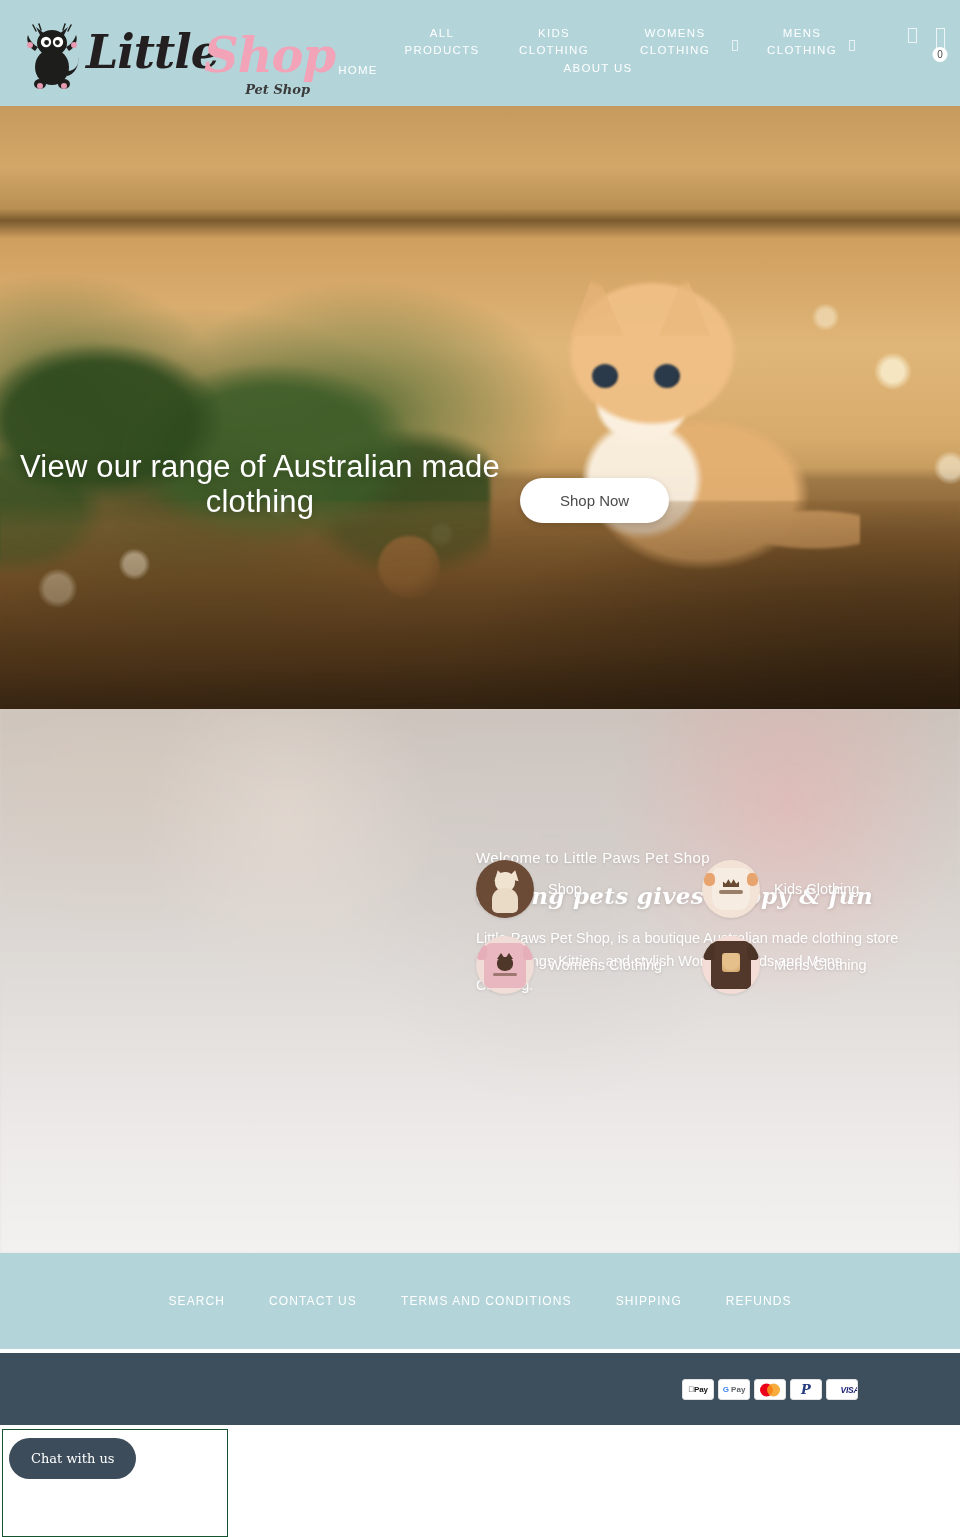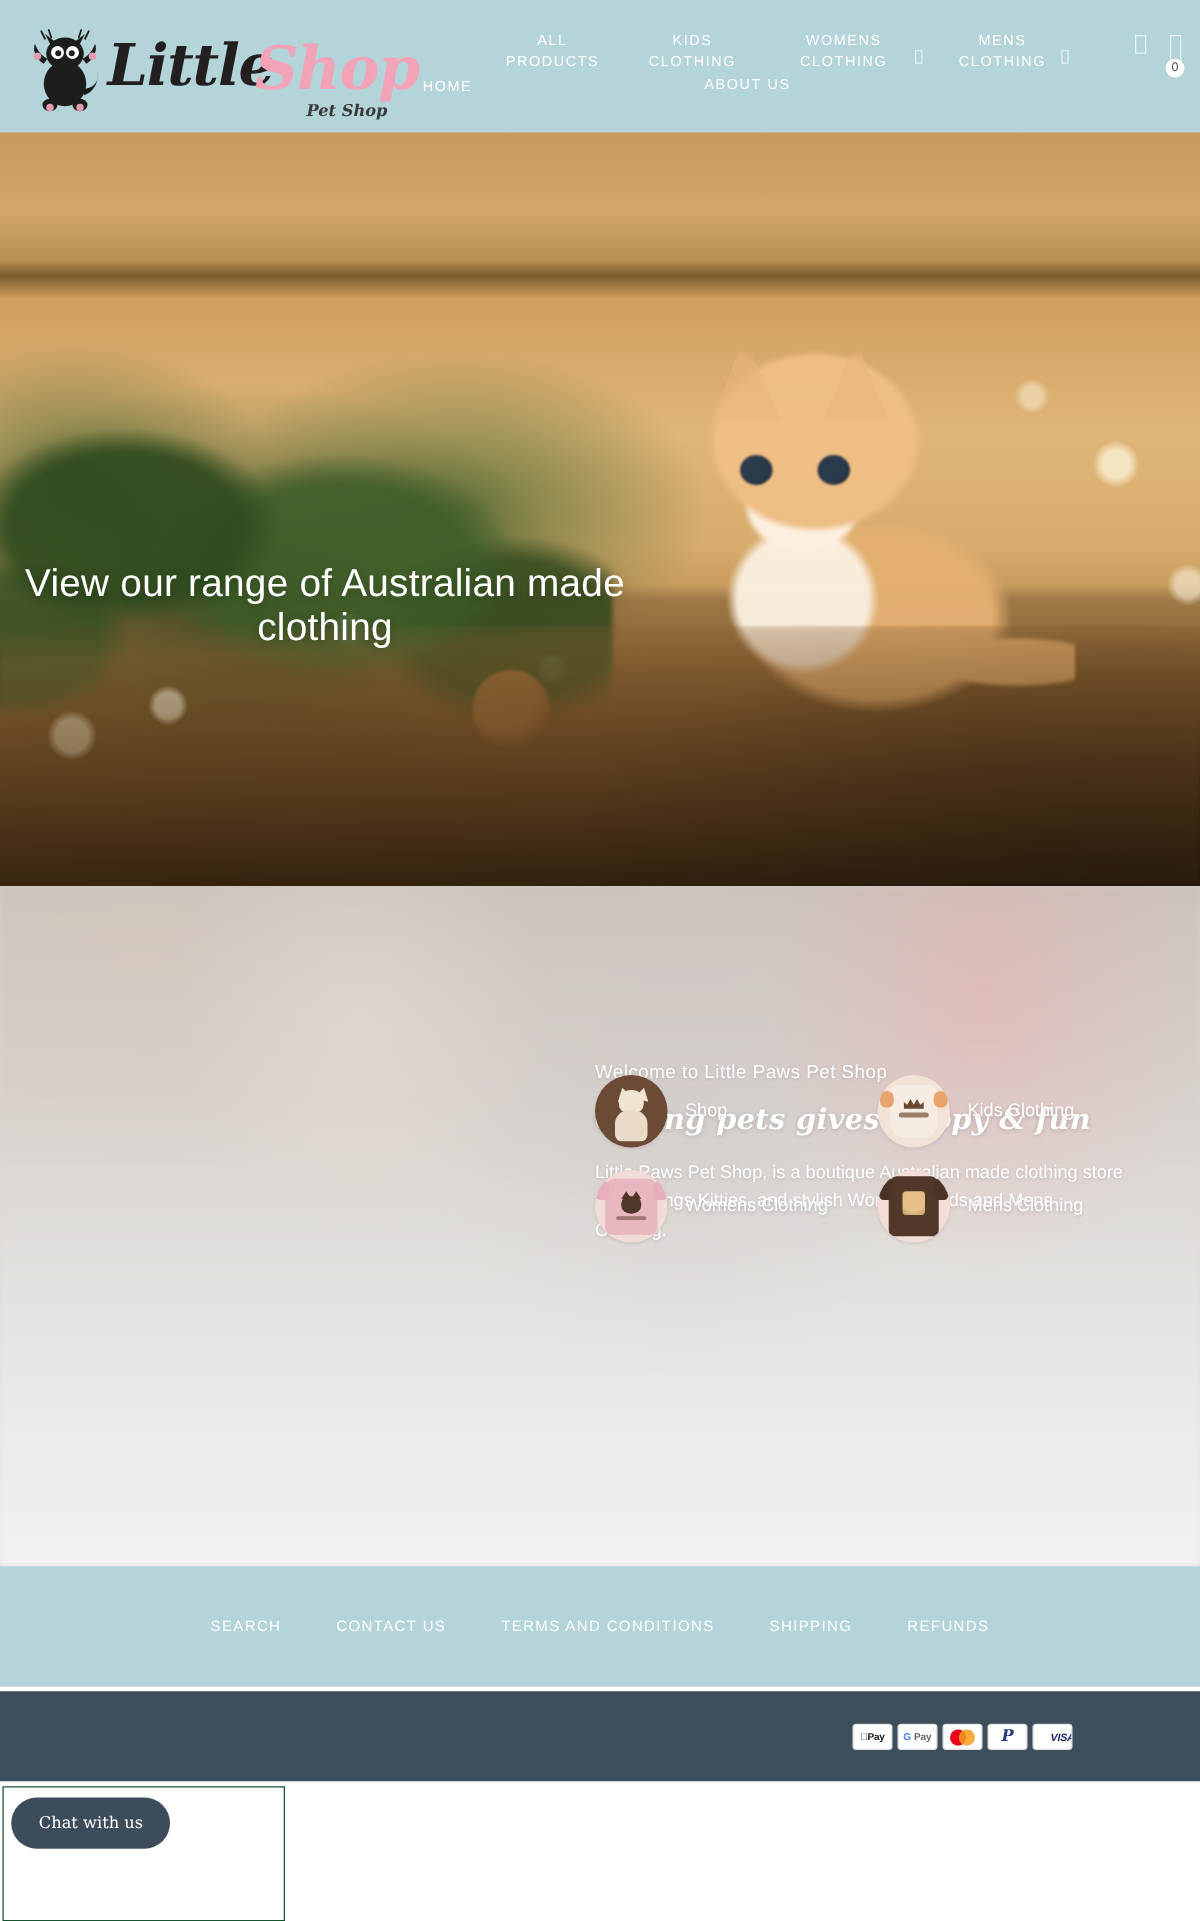--- a/index.html
+++ b/index.html
@@ -638,20 +638,21 @@
     <div class="hero-bg"></div>
     <div class="hero-pine"></div>
     <div class="hero-kitten"></div>
     <div class="hero-kitten-ears"></div>
     <div class="hero-eyes"></div>
     <div class="hero-pinecone"></div>
     <div class="hero-ledge"></div>
 
     <div class="hero-content">
       <h1 class="hero-title">View our range of Australian made clothing</h1>
+      <button class="hero-btn">Shop Now</button>
     </div>
   </section>
 
   <section class="welcome">
     <div class="welcome-bg"></div>
     <div class="welcome-overlay"></div>
 
     <div class="welcome-inner">
       <div class="welcome-kicker">Welcome to Little Paws Pet Shop</div>
       <div class="welcome-heading">Caring pets gives happy &amp; fun</div>

